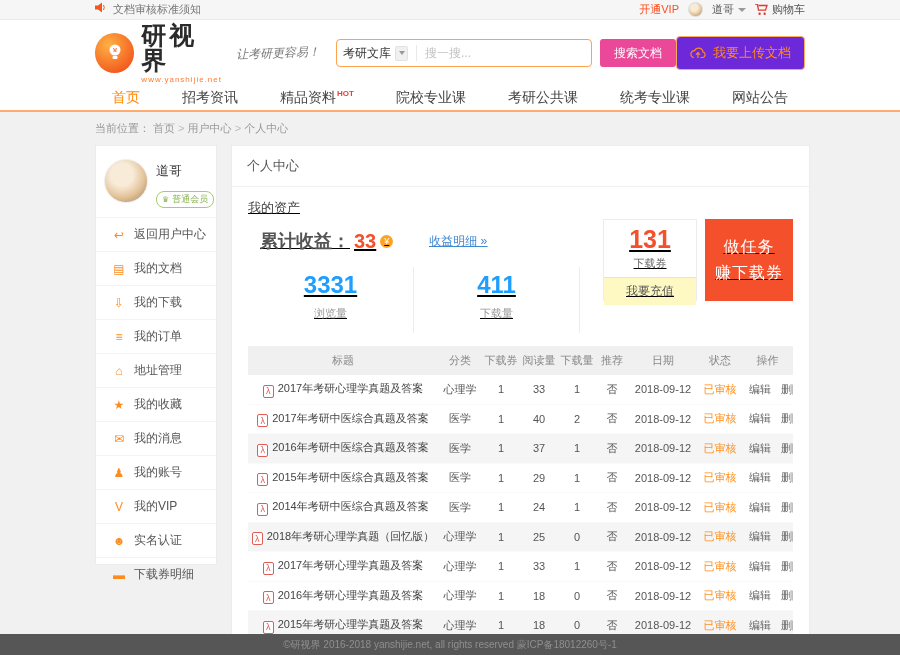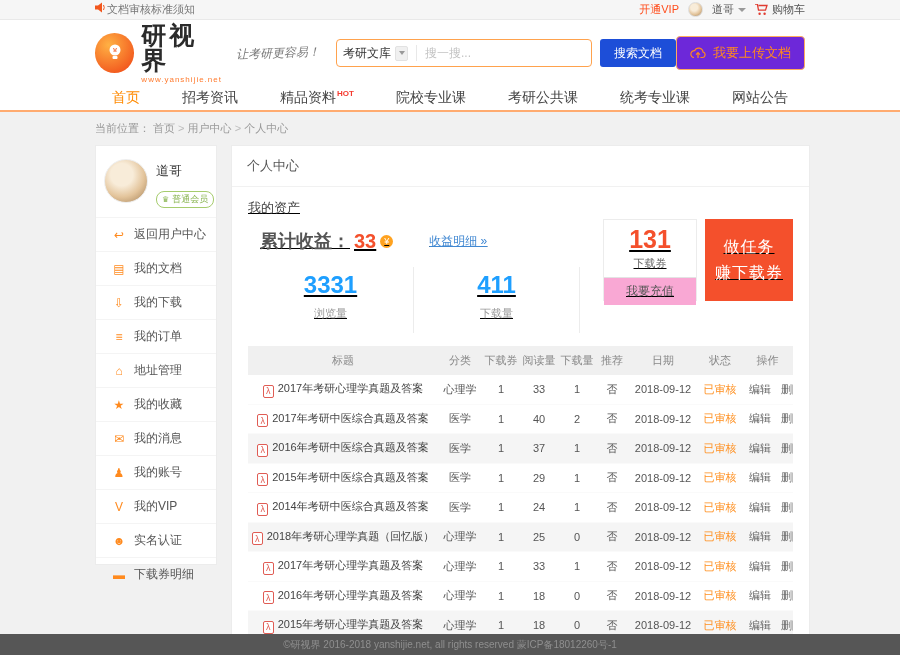--- a/index.html
+++ b/index.html
@@ -6,21 +6,21 @@
   html,body { width:900px; height:655px; }
   body {
     font-family:"Liberation Sans","DejaVu Sans",sans-serif;
     background:#f1f1f1; position:relative; overflow:hidden;
   }
   .container { width:710px; margin:0 auto; }
 
   
   .topbar { background:#f6f6f6; border-bottom:1px solid #e9e9e9; }
   .topbar-inner { display:flex; align-items:center; justify-content:space-between; height:19px; font-size:11px; color:#777; }
-  .tb-left { display:flex; align-items:flex-start; cursor:pointer; }
+  .tb-left { display:flex; align-items:flex-start; gap:6px; cursor:pointer; }
   .tb-right { display:flex; align-items:center; gap:9px; }
   .vip-link { color:#ff4d1c; cursor:pointer; }
   .tb-avatar { width:15px; height:15px; border-radius:50%; background:radial-gradient(circle at 40% 35%, #f8ecd9 0 30%, #e3c49b 60%, #9f7c52); border:1px solid #ddd; }
   .tb-user { color:#555; cursor:pointer; display:flex; align-items:center; gap:4px; }
   .chev-down { width:0; height:0; border-left:4px solid transparent; border-right:4px solid transparent; border-top:4px solid #999; display:inline-block; }
   .cart-group { display:flex; align-items:center; gap:4px; color:#555; cursor:pointer; }
 
   
   .header { background:#fff; }
   .header-inner { display:flex; align-items:center; height:66px; }
@@ -31,21 +31,21 @@
   .logo-url { font-size:8px; color:#ff7b2f; letter-spacing:1px; margin-top:2px; }
   .slogan { font-size:12px; font-style:italic; color:#777; margin-left:12px; transform:rotate(-2deg); white-space:nowrap; }
   .search-group { display:flex; align-items:center; margin-left:16px; }
   .search-box { display:flex; align-items:center; height:28px; border:1px solid #ffa24d; border-radius:4px; background:#fff; width:256px; }
   .search-cat { display:flex; align-items:center; gap:4px; padding:0 6px; font-size:12px; color:#333; cursor:pointer; white-space:nowrap; }
   .cat-chevron { width:13px; height:15px; background:#f0f0f0; border:1px solid #e2e2e2; border-radius:2px; display:flex; align-items:center; justify-content:center; }
   .cat-chevron i { width:0; height:0; border-left:3px solid transparent; border-right:3px solid transparent; border-top:4px solid #999; }
   .search-divider { width:1px; height:16px; background:#e8e8e8; margin:0 2px; }
   .search-input { border:none; outline:none; flex:1; font-size:12px; color:#555; padding:0 6px; min-width:0; background:transparent; }
   .search-input::placeholder { color:#c3c3c3; }
-  .search-btn { height:28px; margin-left:8px; background:#1d4ed8; color:#fff; border:none; border-radius:3px; font-size:12px; padding:0 14px; cursor:pointer; white-space:nowrap; }
+  .search-btn { height:28px; margin-left:8px; background:#ec4899; color:#fff; border:none; border-radius:3px; font-size:12px; padding:0 14px; cursor:pointer; white-space:nowrap; }
   .upload-btn { margin-left:auto; display:flex; align-items:center; gap:7px; border:1px solid #ffab5e; color:#ff8a1e; background:#6d28d9; border-radius:4px; padding:7px 13px; font-size:13px; cursor:pointer; white-space:nowrap; }
 
   
   .navbar { background:#fff; border-bottom:2px solid #ffab70; }
   .nav-inner { display:flex; justify-content:center; gap:42px; align-items:center; height:24px; }
   .nav-item { font-size:14px; color:#444; cursor:pointer; text-decoration:none; position:relative; white-space:nowrap; }
   .nav-item.active { color:#ff8a00; }
   .hot { color:#f43a2f; font-size:8px; font-weight:bold; margin-left:1px; }
 
   
@@ -77,21 +77,21 @@
   .coin { width:13px; height:13px; border-radius:50%; background:#ffa21f; color:#fff; font-size:9px; display:inline-flex; align-items:center; justify-content:center; flex:none; }
   .income-link { margin-left:36px; font-size:12px; color:#4188d2; text-decoration:underline; cursor:pointer; }
   .stats-row { display:flex; width:332px; }
   .stat { flex:1; text-align:center; border-right:1px solid #ececec; padding:4px 0 12px; }
   .stat-num { font-size:24px; font-weight:bold; color:#1e9fff; display:block; }
   .stat-label { font-size:11px; color:#999; margin-top:7px; display:block; }
   .assets-right { display:flex; gap:8px; }
   .coupon-box { width:94px; border:1px solid #ececec; text-align:center; height:82px; display:flex; flex-direction:column; }
   .coupon-value { font-size:25px; font-weight:bold; color:#f4502c; padding-top:7px; line-height:1; }
   .coupon-label { font-size:11px; color:#666; margin:4px 0 6px; }
-  .recharge-btn { border-top:1px solid #e3e3e3; background:#f9a8d4; font-size:12px; color:#555; padding:5px 0; cursor:pointer; margin-top:auto; }
+  .recharge-btn { border-top:1px solid #e3e3e3; background:#fef9c3; font-size:12px; color:#555; padding:5px 0; cursor:pointer; margin-top:auto; }
   .task-btn { width:88px; height:82px; background:#f4502c; color:#fff; font-size:16px; display:flex; flex-direction:column; justify-content:center; text-align:center; line-height:1.65; cursor:pointer; letter-spacing:1px; }
 
   
   .table-wrap { padding:13px 16px 26px; }
   table { width:100%; border-collapse:collapse; font-size:11px; color:#555; table-layout:fixed; }
   thead th { background:#f0f0f0; color:#888; font-weight:normal; padding:7px 2px; }
   tbody td { padding:6px 2px; text-align:center; overflow:hidden; white-space:nowrap; }
   tbody tr { border-bottom:1px solid #fafafa; }
   tbody tr.shaded { background:#f5f5f5; }
   .pdf-ico { display:inline-flex; width:11px; height:13px; border:1px solid #e05c54; border-radius:2px; color:#e05c54; font-size:9px; align-items:center; justify-content:center; margin-right:4px; vertical-align:-2px; background:#fff; flex:none; }

